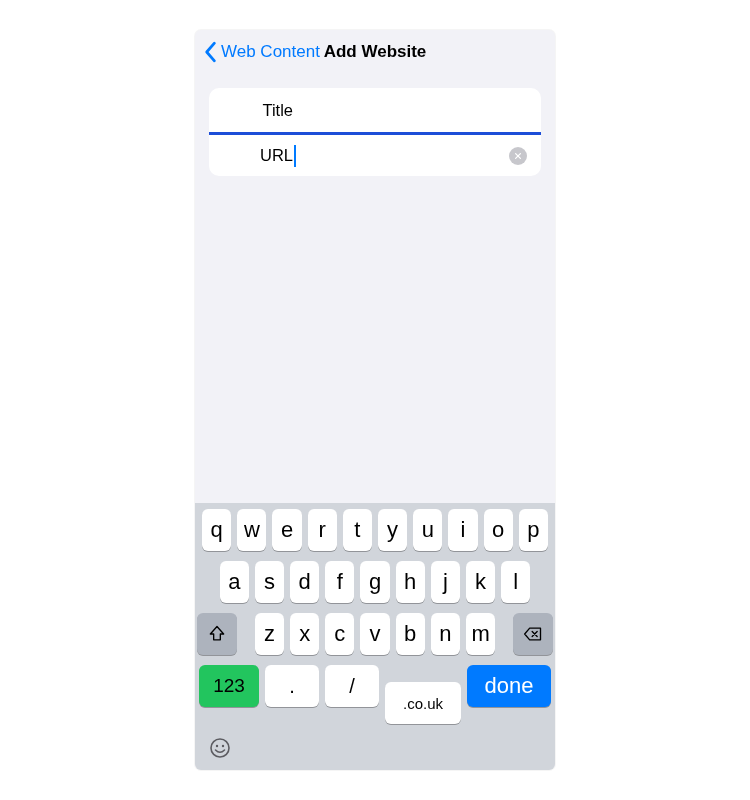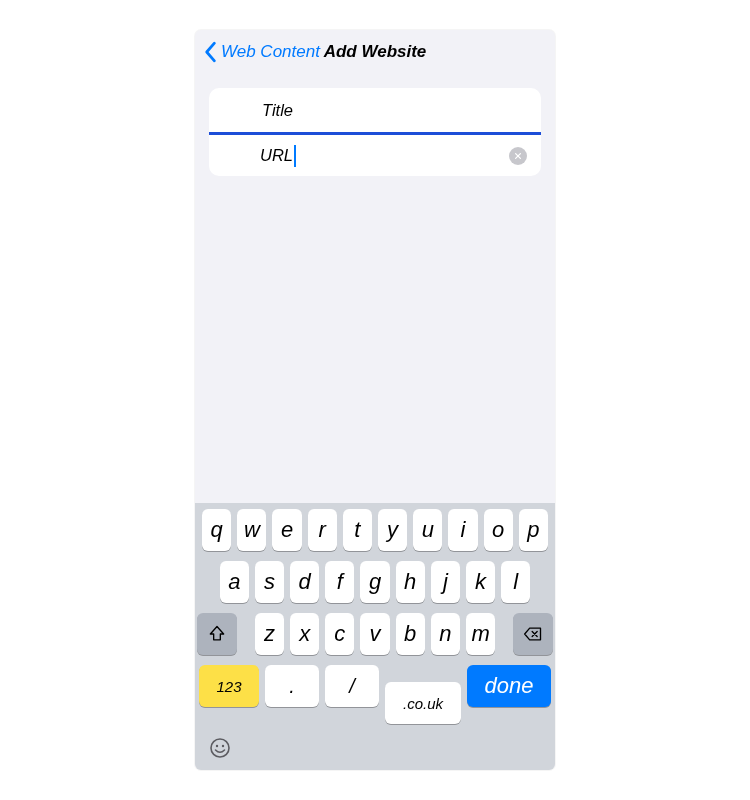--- a/index.html
+++ b/index.html
@@ -12,21 +12,20 @@
     justify-content: center;
   }
   .stage {
     width: 750px;
     height: 800px;
     background: #ffffff;
     border-radius: 28px;
     display: flex;
     align-items: center;
     justify-content: center;
-    font-style: italic;
   }
   .phone {
     width: 360px;
     height: 740px;
     background: #f2f2f7;
     border-radius: 6px;
     box-shadow: 0 0 0 1px rgba(0,0,0,0.04);
     display: flex;
     flex-direction: column;
     overflow: hidden;
@@ -149,21 +148,21 @@
     background: #ffffff;
     border-radius: 6px;
     box-shadow: 0 1px 0 rgba(0,0,0,0.3);
     height: 42px;
     display: flex;
     align-items: center;
     justify-content: center;
     font-size: 15px;
     color: #000;
   }
-  .bkey.k123 { flex: 0 0 60px; background: #fde047; font-size: 15px; }
+  .bkey.k123 { flex: 0 0 60px; background: #22c55e; font-size: 19px; }
   .bkey.kdot { flex: 0 0 54px; font-size: 20px; }
   .bkey.kslash { flex: 0 0 54px; font-size: 20px; }
   .bkey.kcouk { flex: 0 0 76px; font-size: 15px; margin-top: 17px; }
   .bkey.kdone { flex: 1; background: #007aff; color: #fff; font-size: 22px; }
 
   .kb-footer {
     display: flex;
     align-items: center;
     height: 36px;
     padding: 0 8px;

